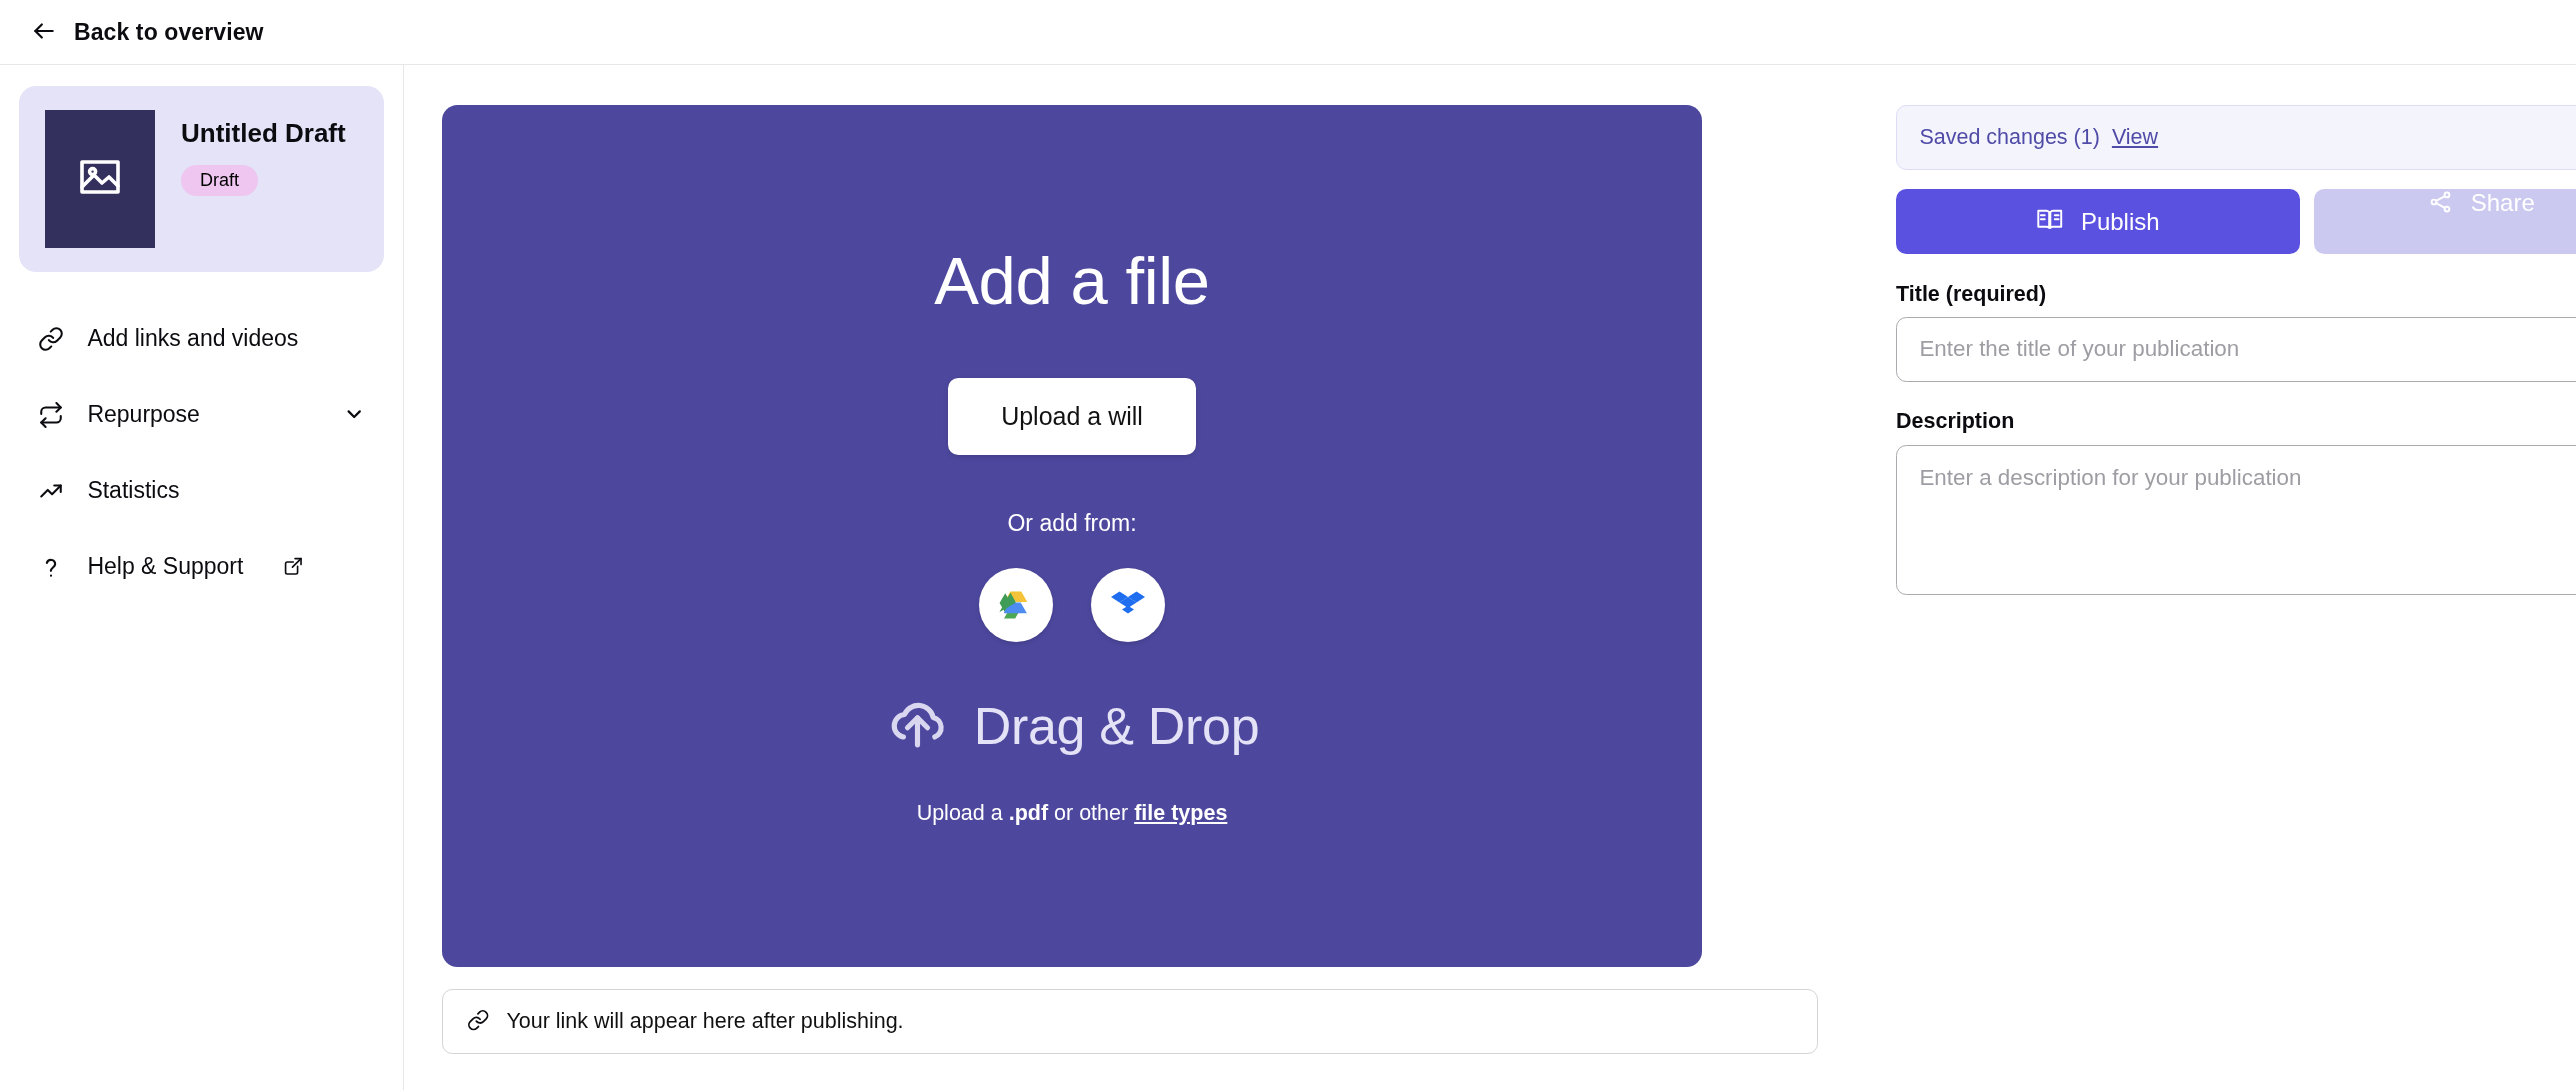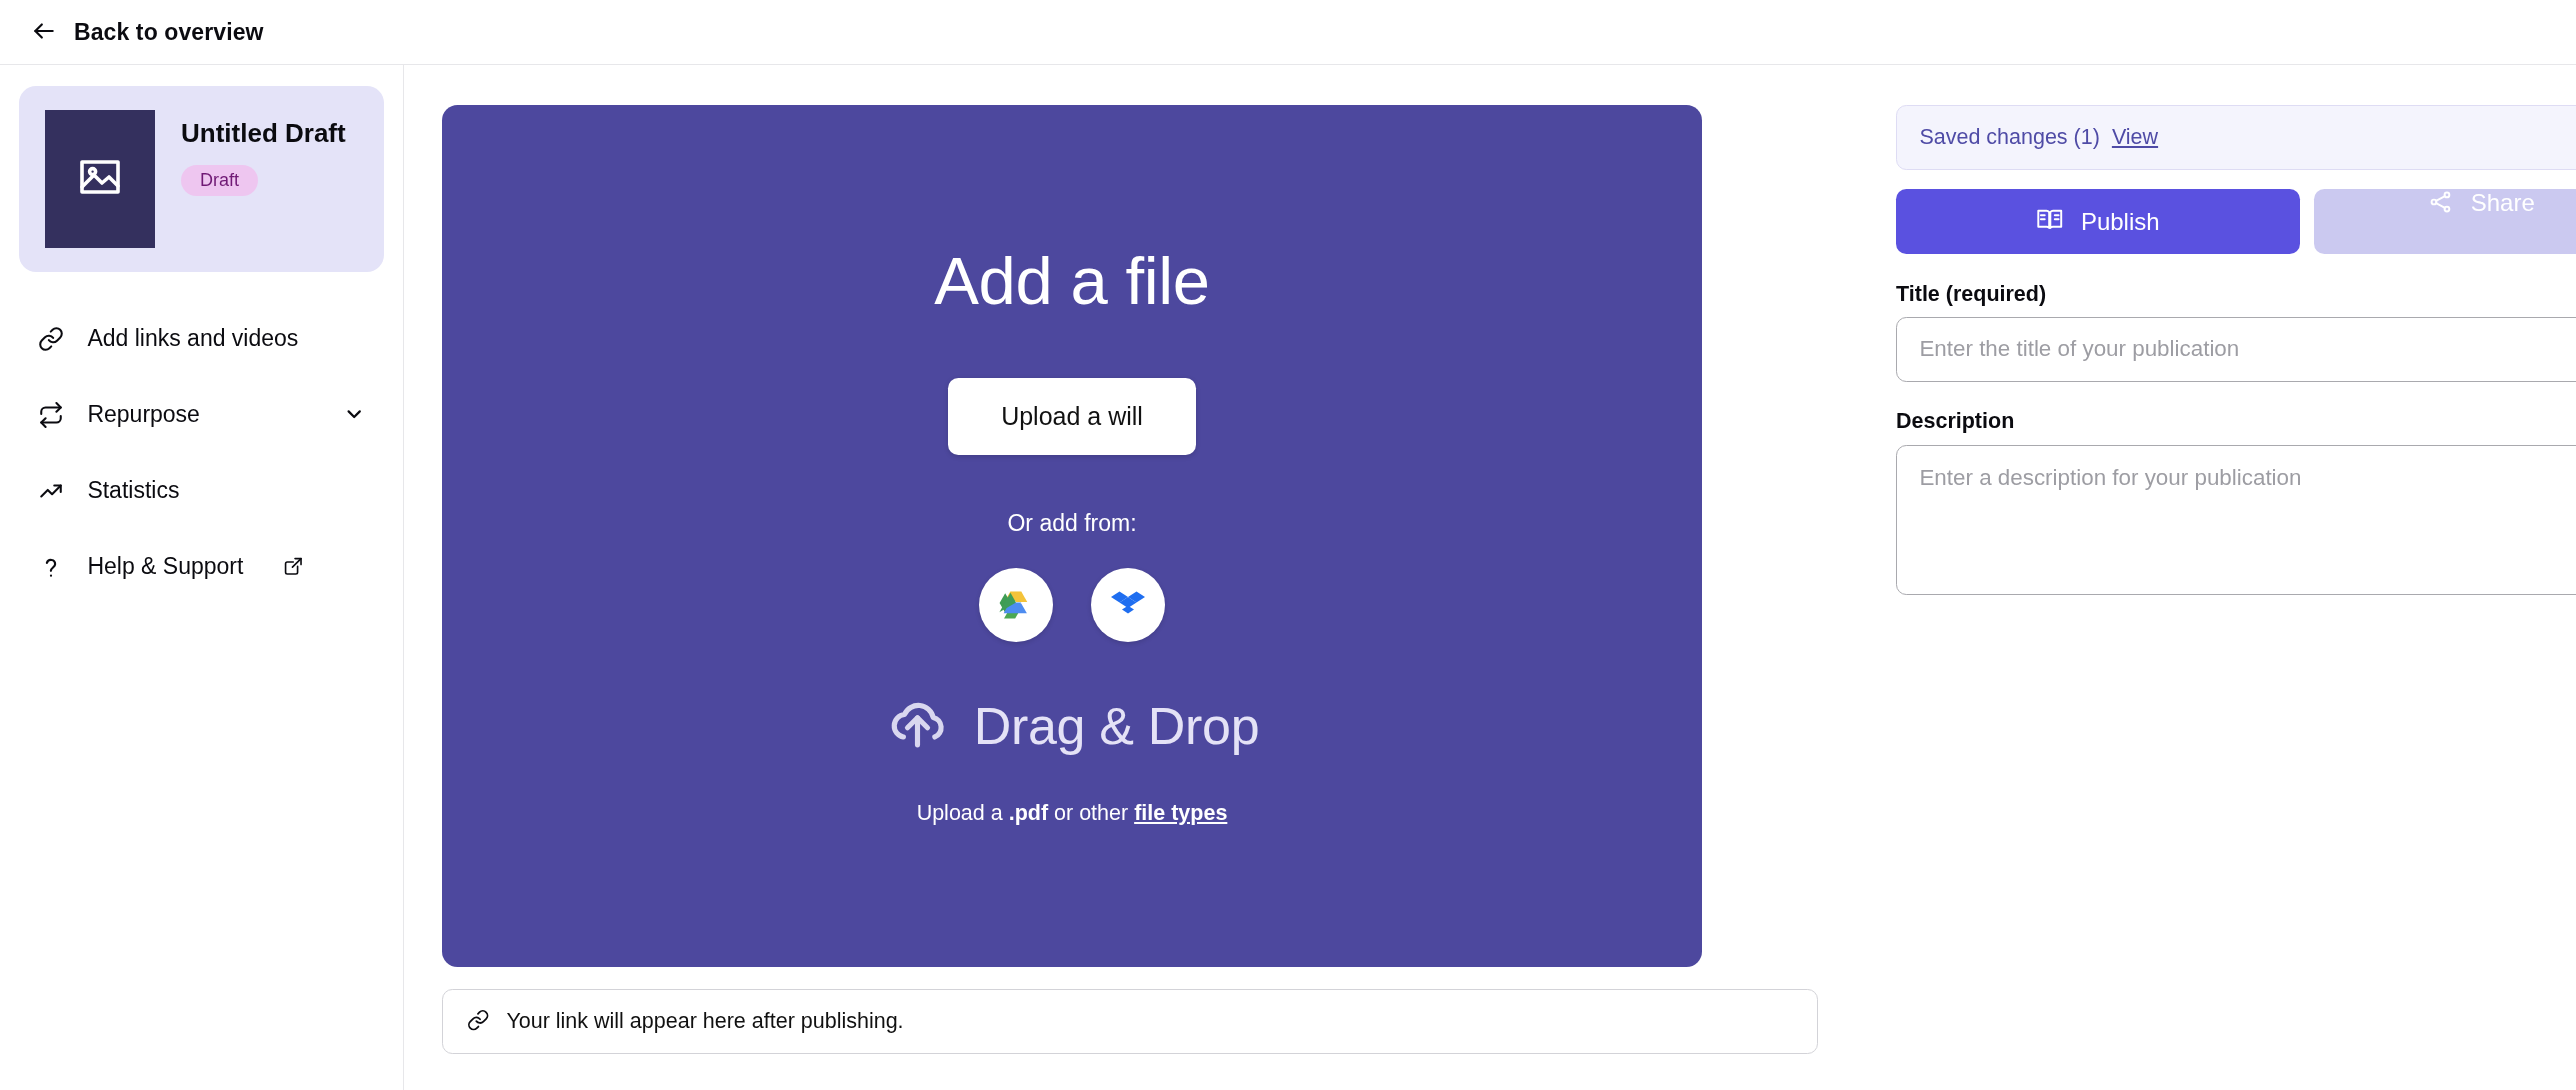--- a/index.html
+++ b/index.html
@@ -46,21 +46,21 @@
   .thumb {
     width: 110px; height: 138px;
     background: #34305e;
     display: flex; align-items: center; justify-content: center;
     flex: 0 0 110px;
   }
   .card-meta { padding-top: 8.6px; }
   .card-title { font-size: 26px; font-weight: 700; color: #0b0b10; }
   .badge {
     display: inline-block; margin-top: 15.5px;
-    background: #eec6f0; color: #701a75;
+    background: #eec6f0; color: #000000;
     border-radius: 859px;
     padding: 5.2px 19px;
     font-size: 18px;
   }
 
   .nav { margin-top: 29px; }
   .nav-item {
     display: flex; align-items: center;
     gap: 22.4px;
     height: 76px;

